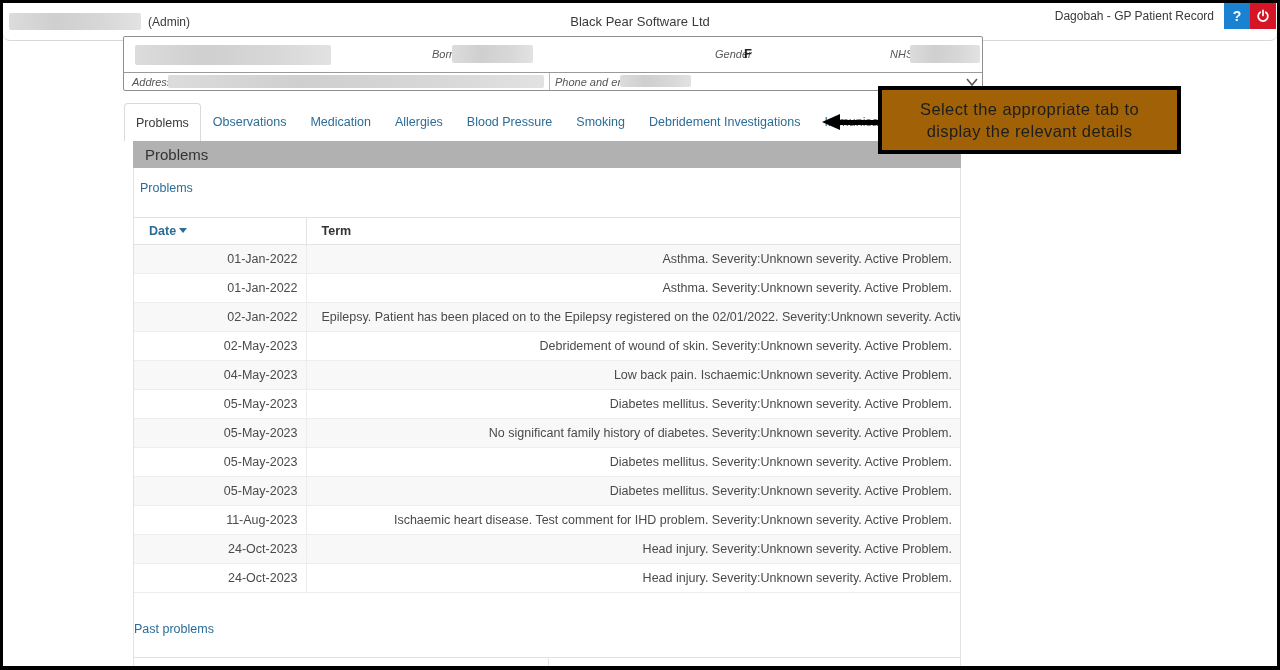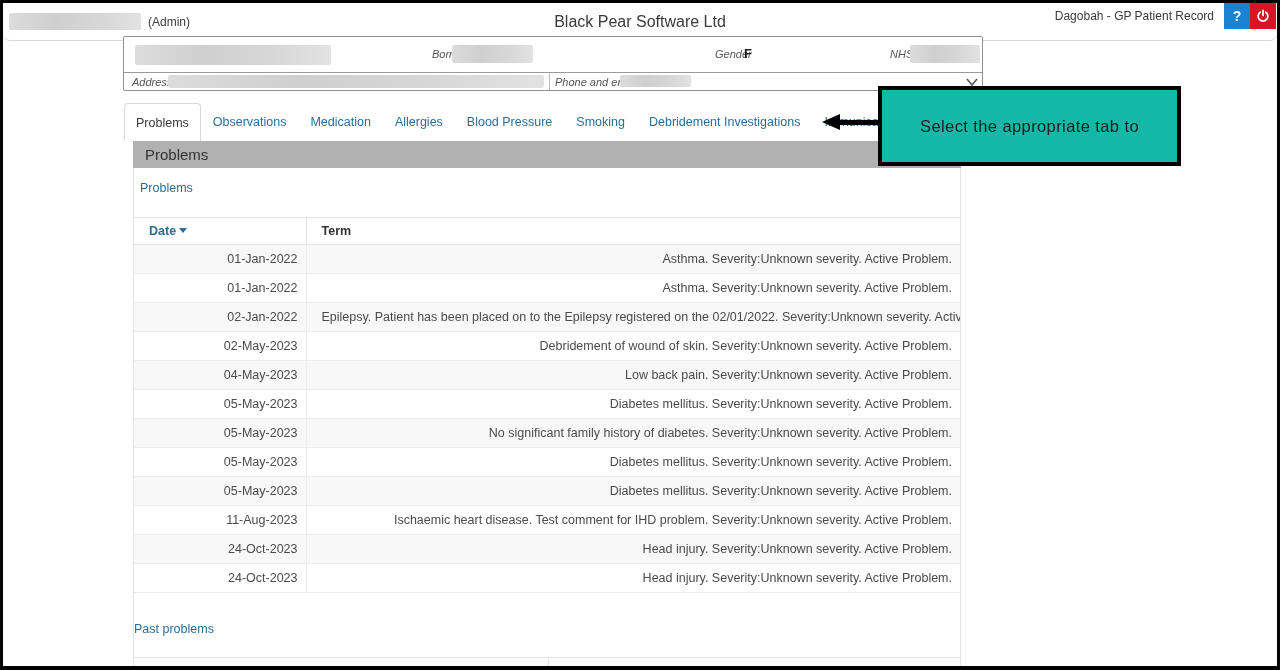--- a/index.html
+++ b/index.html
@@ -5,21 +5,21 @@
   * { margin:0; padding:0; box-sizing:border-box; }
   html,body { width:1280px; height:670px; background:#fff; }
   body { font-family:"Liberation Sans","DejaVu Sans",sans-serif; color:#333; }
   .frame { position:relative; width:1280px; height:670px; border:3px solid #000; border-bottom-width:4px; background:#fff; overflow:hidden; }
 
   
   .topbar { position:relative; height:38px; border-bottom:1px solid #d8d8d8; background:#fff; display:flex; align-items:center;border-radius:7px; }
   .redact { background:linear-gradient(90deg,#dcdcdc 0%,#cfcfcf 35%,#d7d7d7 70%,#e2e2e2 100%); border-radius:2px; }
   .topbar .user-redact { width:132px; height:17px; margin-left:6px; }
   .topbar .admin { margin-left:7px; font-size:12px; color:#3a3a3a; }
-  .topbar .company { position:absolute; left:0; right:0; text-align:center; font-size:16px; color:#3a3a3a; }
+  .topbar .company { position:absolute; left:0; right:0; text-align:center; font-size:13px; color:#3a3a3a; }
   .topbar .right { position:absolute; right:1px; top:0; height:26px; display:flex; align-items:center; }
   .topbar .apptitle { font-size:12px; color:#3a3a3a; margin-right:10px; position:relative; z-index:1; }
   .sq-btn { width:26px; height:26px; display:flex; align-items:center; justify-content:center; color:#fff; font-weight:bold; font-size:14px; cursor:pointer; }
   .help-btn { background:#1b82d2; }
   .power-btn { background:#d51425; }
 
   
   .banner { position:absolute; left:120px; top:33px; width:860px; height:55px; border:1px solid #8f8f8f; border-radius:2px; background:#fff; }
   .banner-row1 { position:relative; height:35px; }
   .banner-row2 { position:relative; height:18px; border-top:1px solid #9a9a9a; font-size:11px; }
@@ -37,21 +37,21 @@
   .banner .phone-label { position:absolute; left:431px; top:3px; }
   .banner .phone-redact { position:absolute; left:496px; top:2px; width:71px; height:12px; }
   .banner .chevron { position:absolute; right:3px; top:2px; width:14px; height:14px; cursor:pointer; }
 
   
   .tabs { position:absolute; left:121px; top:100px; height:38px; display:flex; align-items:stretch; z-index:2; }
   .tab { padding:12px 12px 0 12px; font-size:12.5px; color:#2a6d97; cursor:pointer; white-space:nowrap; }
   .tab.active { background:#fff; border:1px solid #d9d9d9; border-bottom:none; border-radius:4px 4px 0 0; color:#3a3a3a; padding:12px 11px 0 11px; }
 
   
-  .callout { position:absolute; left:875px; top:83px; width:303px; height:80px; background:#14b8a6; border:4px solid #000; z-index:5;
+  .callout { position:absolute; left:875px; top:83px; width:303px; height:68px; background:#a16207; border:4px solid #000; z-index:5;
              display:flex; flex-direction:column; align-items:center; justify-content:center; text-align:center;
              font-size:16.5px; line-height:22px; letter-spacing:0.4px; color:#1d1d1d; }
   .arrow-shaft { position:absolute; left:836px; top:117px; width:40px; height:5px; background:#000; z-index:5; }
   .arrow-head { position:absolute; left:819px; top:111px; width:0; height:0; z-index:5;
                 border-top:8px solid transparent; border-bottom:8px solid transparent; border-right:18px solid #000; }
 
   
   .panel-header { position:absolute; left:130px; top:138px; width:828px; height:27px; background:#b2b1b1; color:#333;
                   font-size:15px; line-height:27px; padding-left:12px; z-index:1; }
   .panel-body { position:absolute; left:130px; top:165px; width:828px; height:502px; background:#fff;
@@ -124,20 +124,21 @@
       <div class="tab">Blood Pressure</div>
       <div class="tab">Smoking</div>
       <div class="tab">Debridement Investigations</div>
       <div class="tab">Immunisations</div>
     </div>
 
   <div class="arrow-head"></div>
   <div class="arrow-shaft"></div>
   <div class="callout">
     <div>Select the appropriate tab to</div>
+    <div>display the relevant details</div>
   </div>
 
   <div class="panel-header">Problems</div>
   <div class="panel-body">
 
     <span class="section-link">Problems</span>
 
     <table class="tbl1">
       <thead>
         <tr>
@@ -157,21 +158,21 @@
           <tr>
             <td class="c-date">02-Jan-2022</td>
             <td>Epilepsy. Patient has been placed on to the Epilepsy registered on the 02/01/2022. Severity:Unknown severity. Active Problem.</td>
           </tr>
           <tr>
             <td class="c-date">02-May-2023</td>
             <td>Debridement of wound of skin. Severity:Unknown severity. Active Problem.</td>
           </tr>
           <tr>
             <td class="c-date">04-May-2023</td>
-            <td>Low back pain. Severity:Unknown severity. Active Problem.</td>
+            <td>Low back pain. Ischaemic:Unknown severity. Active Problem.</td>
           </tr>
           <tr>
             <td class="c-date">05-May-2023</td>
             <td>Diabetes mellitus. Severity:Unknown severity. Active Problem.</td>
           </tr>
           <tr>
             <td class="c-date">05-May-2023</td>
             <td>No significant family history of diabetes. Severity:Unknown severity. Active Problem.</td>
           </tr>
           <tr>

